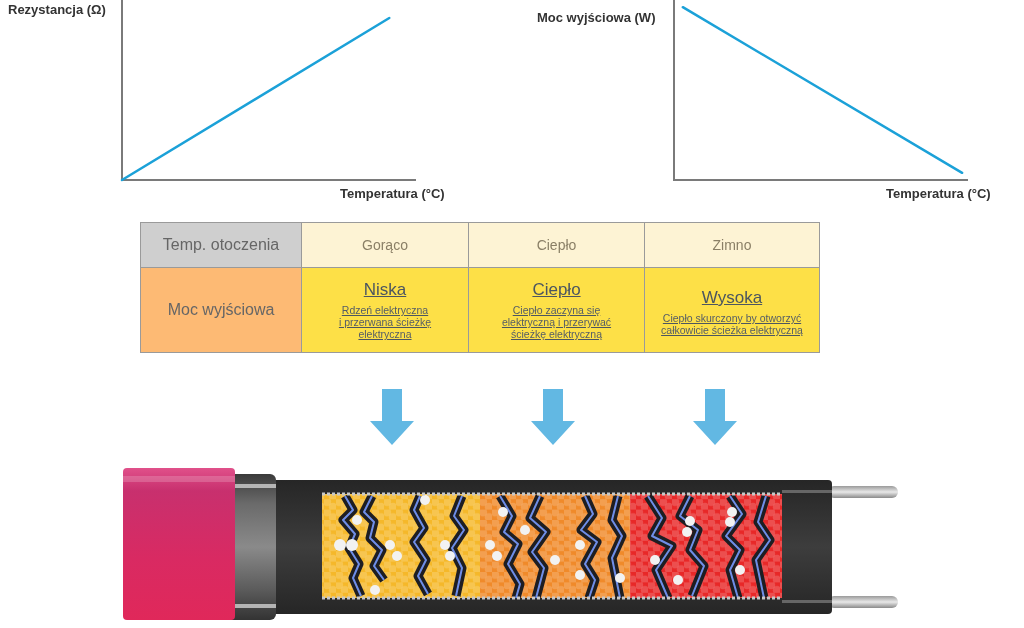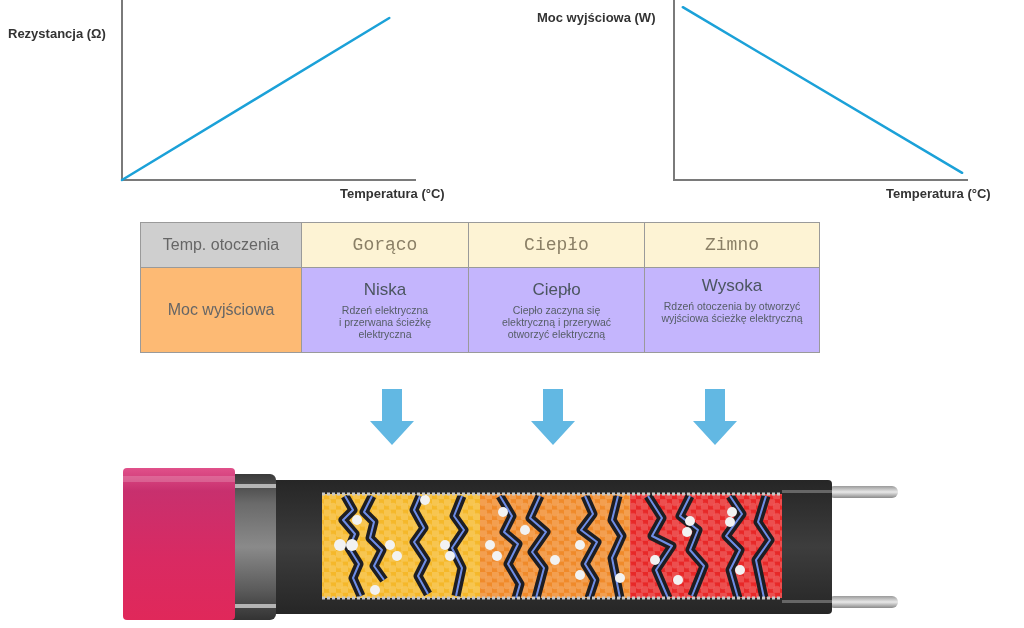--- a/index.html
+++ b/index.html
@@ -4,30 +4,30 @@
 <style>
   html, body { margin:0; padding:0; background:#ffffff; }
   body { width:1024px; height:628px; position:relative; overflow:hidden; font-family:"Liberation Sans", sans-serif; }
   .abs { position:absolute; }
   .axis-label { font-weight:bold; font-size:13px; color:#333333; white-space:nowrap; }
   svg.chart { position:absolute; left:0; top:0; }
   table.info { position:absolute; left:140px; top:222px; border-collapse:collapse;border-radius:29px; }
   table.info td { border:1px solid #9a9a9a; text-align:center; vertical-align:middle; padding:0; }
   td.hdr-gray { background:#cfcfcf; color:#666666; font-size:16px; width:160px; height:44px; }
   td.row-gray { background:#fdba74; color:#666666; font-size:16px; height:84px; }
-  td.temp { background:#fdf3d4; color:#8a7f66; font-size:18px; height:44px;font-family:Liberation Mono, monospace; }
-  td.power { background:#c4b5fd; color:#4d5660; }
+  td.temp { background:#fdf3d4; color:#8a7f66; font-size:14px; height:44px; }
+  td.power { background:#fde047; color:#4d5660;text-decoration:underline; }
   .level { font-size:17px; color:#4b5560; display:block; margin-bottom:4px; }
   .desc { font-size:10.5px; color:#555d66; line-height:12px; display:block; }
   .arrow { position:absolute; width:44px; height:56px; }
 </style>
 </head>
 <body>
 
-<div class="abs axis-label" style="left:8px; top:2px;margin-top:24px;">Rezystancja (Ω)</div>
+<div class="abs axis-label" style="left:8px; top:2px;">Rezystancja (Ω)</div>
 <div class="abs axis-label" style="left:340px; top:186px;">Temperatura (°C)</div>
 
 <div class="abs axis-label" style="left:537px; top:10px;">Moc wyjściowa (W)</div>
 <div class="abs axis-label" style="left:886px; top:186px;">Temperatura (°C)</div>
 
 <svg class="chart" width="1024" height="628">
 
   <line x1="122" y1="0" x2="122" y2="181" stroke="#7a7a7a" stroke-width="2"></line>
   <line x1="121" y1="180" x2="416" y2="180" stroke="#7a7a7a" stroke-width="2"></line>
   <line id="c1line" stroke-width="2.5" stroke-linecap="round" x1="122" y1="180" x2="389.27272727272725" y2="18" stroke="#1ba1d8"></line>
@@ -158,26 +158,26 @@
     <td class="power">
       <span class="level">Niska</span>
       <span class="desc">Rdzeń elektryczna</span>
       <span class="desc">i przerwana ścieżkę</span>
       <span class="desc">elektryczna</span>
     </td>
     <td class="power">
       <span class="level">Ciepło</span>
       <span class="desc">Ciepło zaczyna się</span>
       <span class="desc">elektryczną i przerywać</span>
-      <span class="desc">otworzyć elektryczną</span>
+      <span class="desc">ścieżkę elektryczną</span>
     </td>
-    <td class="power" style="vertical-align:top; padding-top:8px;">
+    <td class="power" style="vertical-align:top; padding-top:20px;">
       <span class="level">Wysoka</span>
-      <span class="desc">Rdzeń otoczenia by otworzyć</span>
-      <span class="desc">wyjściowa ścieżkę elektryczną</span>
+      <span class="desc">Ciepło skurczony by otworzyć</span>
+      <span class="desc">całkowicie ścieżka elektryczną</span>
     </td>
   </tr>
 </tbody>
   </table>
 
 <svg class="arrow" style="left:370px; top:389px;" viewBox="0 0 44 56">
     <polygon class="arrpoly" points="12,0 32,0 32,32 44,32 22,56 0,32 12,32" fill="#62b8e3"></polygon>
   </svg>
 <svg class="arrow" style="left:531px; top:389px;" viewBox="0 0 44 56">
     <polygon class="arrpoly" points="12,0 32,0 32,32 44,32 22,56 0,32 12,32" fill="#62b8e3"></polygon>

